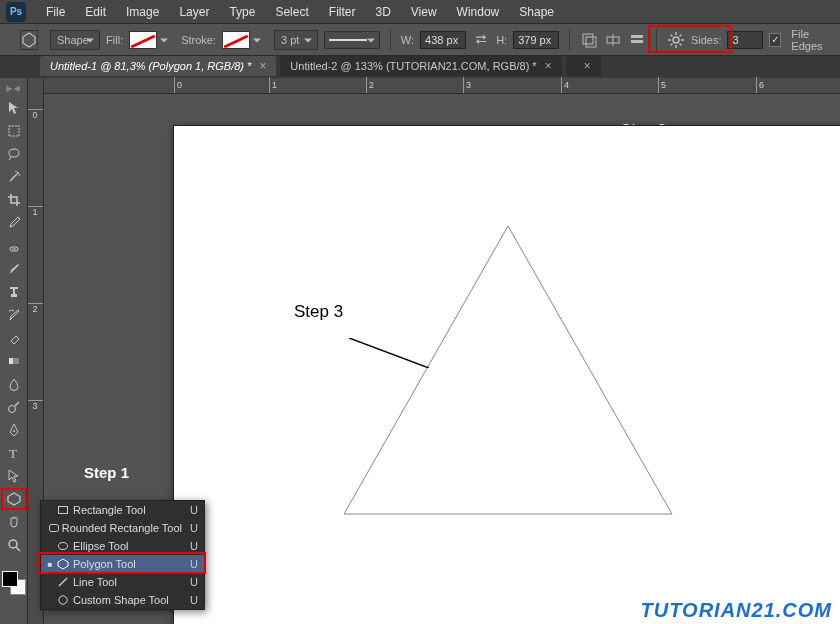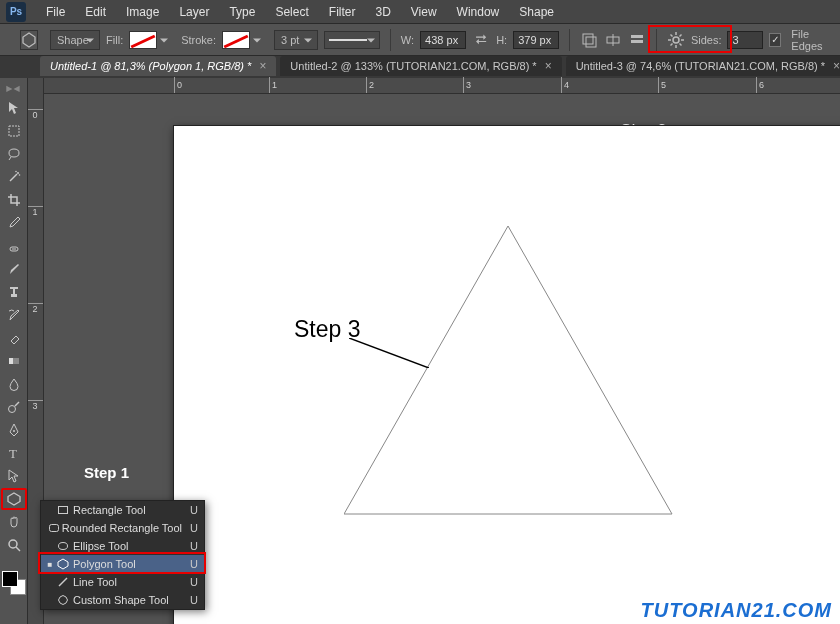--- a/index.html
+++ b/index.html
@@ -236,23 +236,23 @@
     box-shadow: 0 0 0 1px #222, 0 2px 8px rgba(0,0,0,.6);
     overflow:visible;
   }
   .triangle-svg {
     position:absolute;
     left:170px; top:100px;
     width:330px; height:290px;
   }
   .step3-label {
     position:absolute;
-    left:120px; top:190px;
+    left:120px; top:176px;
     color:#000;
-    font-size:23px;
+    font-size:17px;
     font-family: Arial, sans-serif;
   }
   .step3-line {
     position:absolute;
     left:175px; top:212px;
     width:80px; height:30px;
   }
 
   .step2-label {
     position:absolute;
@@ -465,21 +465,20 @@
 <div class="tabs">
   <div class="tab active">
     <span>Untitled-1 @ 81,3% (Polygon 1, RGB/8) *</span>
     <span class="x">×</span>
   </div>
   <div class="tab">
     <span>Untitled-2 @ 133% (TUTORIAN21.COM, RGB/8) *</span>
     <span class="x">×</span>
   </div>
   <div class="tab">
-    <span>Untitled-3 @ 74,6% (TUTORIAN21.COM, RGB/8) *</span>
     <span class="x">×</span>
   </div>
 </div>
 
 <div class="toolbar">
   <div class="grab">▶◀</div>
   <div class="tool">
       <svg width="14" height="14" viewBox="0 0 14 14">
         <path d="M2 1 L2 11 L5 8 L7 13 L9 12 L7 7 L11 7 Z" fill="#c8c8c8"></path>
       </svg>

